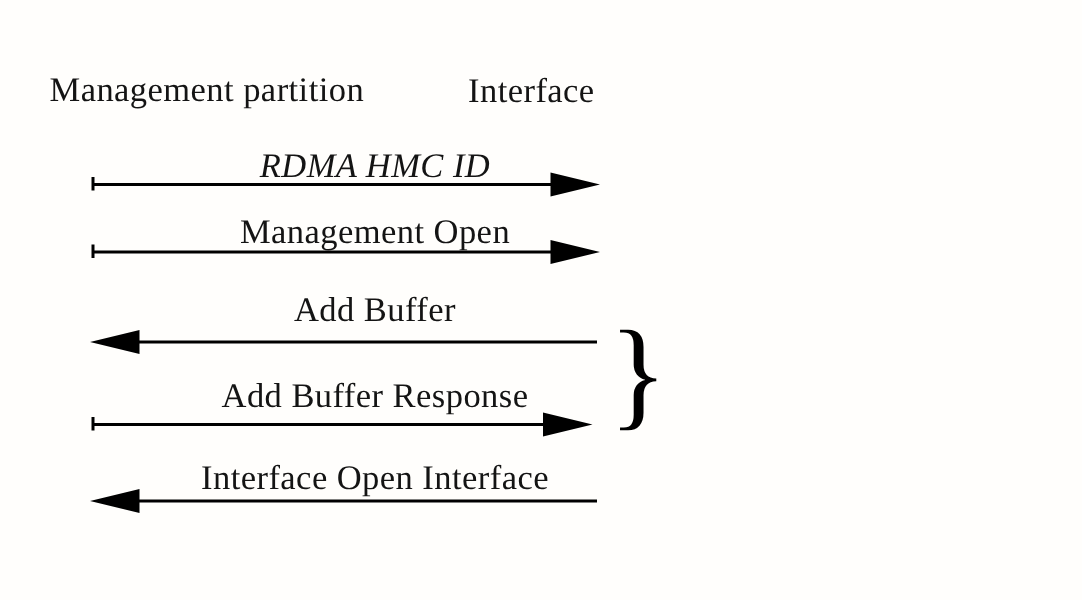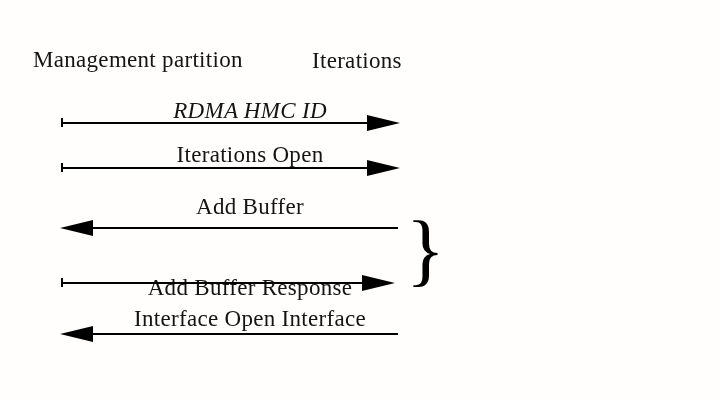--- a/index.html
+++ b/index.html
@@ -32,21 +32,21 @@
     width: 360px;
     text-align: center;
     font-size: 23px;
     line-height: 1;
     letter-spacing: 0.3px;
     white-space: nowrap;
   }
   .lbl-1 { top: 99px; font-style: italic;  }
   .lbl-2 { top: 143px; }
   .lbl-3 { top: 195px; }
-  .lbl-4 { top: 252px; margin-top: 24px; }
+  .lbl-4 { top: 252px; }
   .lbl-5 { top: 307px; }
 
   .line {
     position: absolute;
     height: 2px;
     background: #000000;
   }
   .line-1 { left: 62px; top: 122px; width: 307px; }
   .line-2 { left: 62px; top: 167px; width: 307px; }
   .line-3 { left: 92px; top: 227px; width: 306px; }
@@ -105,31 +105,31 @@
     letter-spacing: 0.3px;
     white-space: nowrap;
   }
 </style>
 </head>
 <body>
 
 <div class="canvas">
 
   <div class="participant p-left">Management partition</div>
-  <div class="participant p-right">Iterations</div>
+  <div class="participant p-right">Interface</div>
 
   <div>
     <div class="msg-label lbl-1">RDMA HMC ID</div>
     <div class="tick tick-1"></div>
     <div class="line line-1"></div>
     <div class="arrow-right ah-1"></div>
   </div>
 
   <div>
-    <div class="msg-label lbl-2">Iterations Open</div>
+    <div class="msg-label lbl-2">Management Open</div>
     <div class="tick tick-2"></div>
     <div class="line line-2"></div>
     <div class="arrow-right ah-2"></div>
   </div>
 
   <div>
     <div class="msg-label lbl-3">Add Buffer</div>
     <div class="arrow-left ah-3"></div>
     <div class="line line-3"></div>
   </div>

